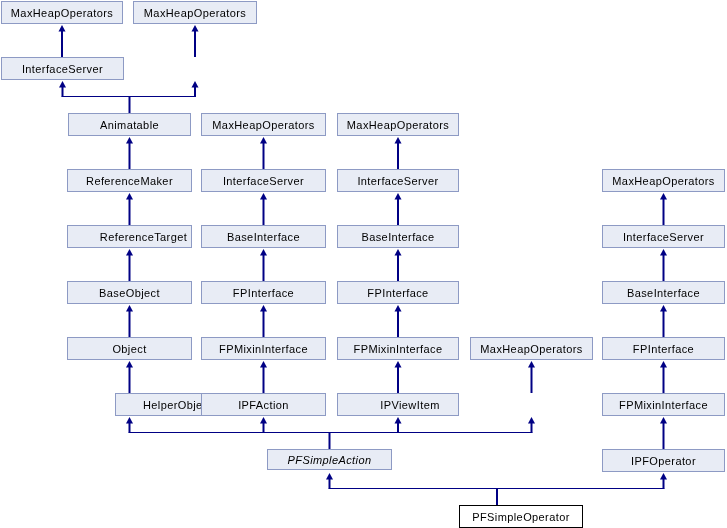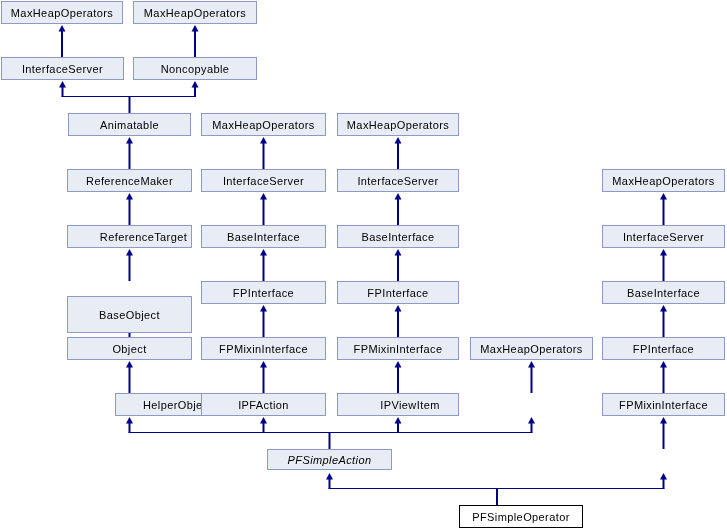--- a/index.html
+++ b/index.html
@@ -102,41 +102,41 @@
       <line x1="328.5" y1="488.5" x2="664.5" y2="488.5" stroke="#000084" stroke-width="1"></line>
       <line x1="329.5" y1="488.5" x2="329.5" y2="477" stroke="#000084" stroke-width="2"></line>
       <polygon points="329.5,473 326,479.5 333,479.5" fill="#000084"></polygon>
       <line x1="663.5" y1="488.5" x2="663.5" y2="477" stroke="#000084" stroke-width="2"></line>
       <polygon points="663.5,473 660,479.5 667,479.5" fill="#000084"></polygon>
     </svg>
   <div class="nodes">
       <div class="node" style="left: 1px; top: 1px; width: 122px; height: 23px;">MaxHeapOperators</div>
       <div class="node" style="left: 133px; top: 1px; width: 124px; height: 23px;">MaxHeapOperators</div>
       <div class="node" style="left: 1px; top: 57px; width: 123px; height: 23px;">InterfaceServer</div>
-      <div class="node" style="left: 133px; top: 57px; width: 124px; height: 23px;">Noncopyable</div>
       <div class="node" style="left: 68px; top: 113px; width: 123px; height: 23px;">Animatable</div>
       <div class="node" style="left: 201px; top: 113px; width: 125px; height: 23px;">MaxHeapOperators</div>
       <div class="node" style="left: 337px; top: 113px; width: 122px; height: 23px;">MaxHeapOperators</div>
       <div class="node" style="left: 67px; top: 169px; width: 125px; height: 23px;">ReferenceMaker</div>
       <div class="node" style="left: 201px; top: 169px; width: 125px; height: 23px;">InterfaceServer</div>
       <div class="node" style="left: 337px; top: 169px; width: 122px; height: 23px;">InterfaceServer</div>
       <div class="node" style="left: 602px; top: 169px; width: 123px; height: 23px;">MaxHeapOperators</div>
       <div class="node" style="left: 67px; top: 225px; width: 125px; height: 23px; padding-left: 28px;">ReferenceTarget</div>
       <div class="node" style="left: 201px; top: 225px; width: 125px; height: 23px;">BaseInterface</div>
       <div class="node" style="left: 337px; top: 225px; width: 122px; height: 23px;">BaseInterface</div>
       <div class="node" style="left: 602px; top: 225px; width: 123px; height: 23px;">InterfaceServer</div>
-      <div class="node" style="left: 67px; top: 281px; width: 125px; height: 37px; margin-top: 15px;">BaseObject</div>
+      <div class="node" style="left: 67px; top: 281px; width: 125px; height: 23px;">BaseObject</div>
       <div class="node" style="left: 201px; top: 281px; width: 125px; height: 23px;">FPInterface</div>
       <div class="node" style="left: 337px; top: 281px; width: 122px; height: 23px;">FPInterface</div>
       <div class="node" style="left: 602px; top: 281px; width: 123px; height: 23px;">BaseInterface</div>
       <div class="node" style="left: 67px; top: 337px; width: 125px; height: 23px;">Object</div>
       <div class="node" style="left: 201px; top: 337px; width: 125px; height: 23px;">FPMixinInterface</div>
       <div class="node" style="left: 337px; top: 337px; width: 122px; height: 23px;">FPMixinInterface</div>
       <div class="node" style="left: 470px; top: 337px; width: 123px; height: 23px;">MaxHeapOperators</div>
       <div class="node" style="left: 602px; top: 337px; width: 123px; height: 23px;">FPInterface</div>
       <div class="node" style="left: 67px; top: 393px; width: 125px; height: 23px; margin-left: 48px;">HelperObject</div>
       <div class="node" style="left: 201px; top: 393px; width: 125px; height: 23px;">IPFAction</div>
       <div class="node" style="left: 337px; top: 393px; width: 122px; height: 23px; padding-left: 24px;">IPViewItem</div>
       <div class="node" style="left: 602px; top: 393px; width: 123px; height: 23px;">FPMixinInterface</div>
       <div class="node" style="left: 267px; top: 449px; width: 125px; height: 21px; font-style: italic;">PFSimpleAction</div>
+      <div class="node" style="left: 602px; top: 449px; width: 123px; height: 23px;">IPFOperator</div>
       <div class="node current" style="left: 435px; top: 505px; width: 124px; height: 23px;">PFSimpleOperator</div>
     </div>
 </div>
 
 </body></html>

